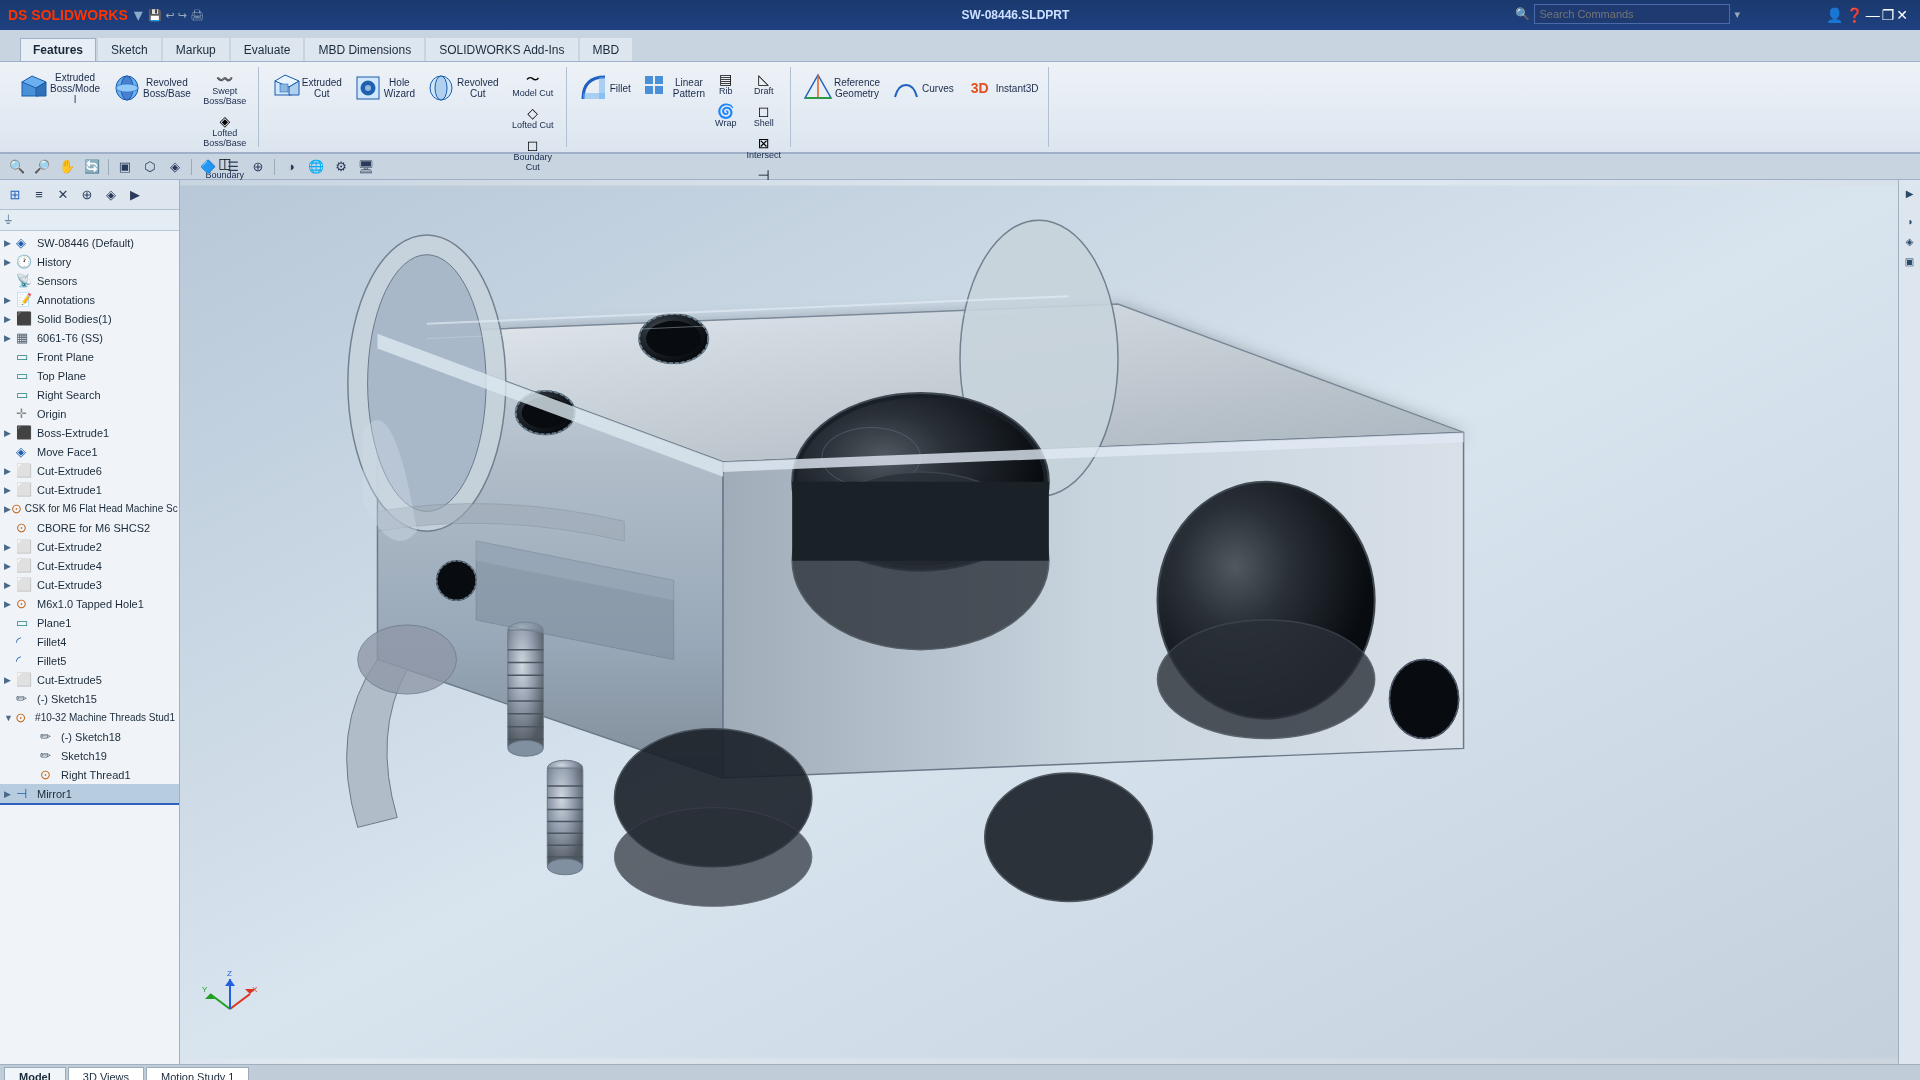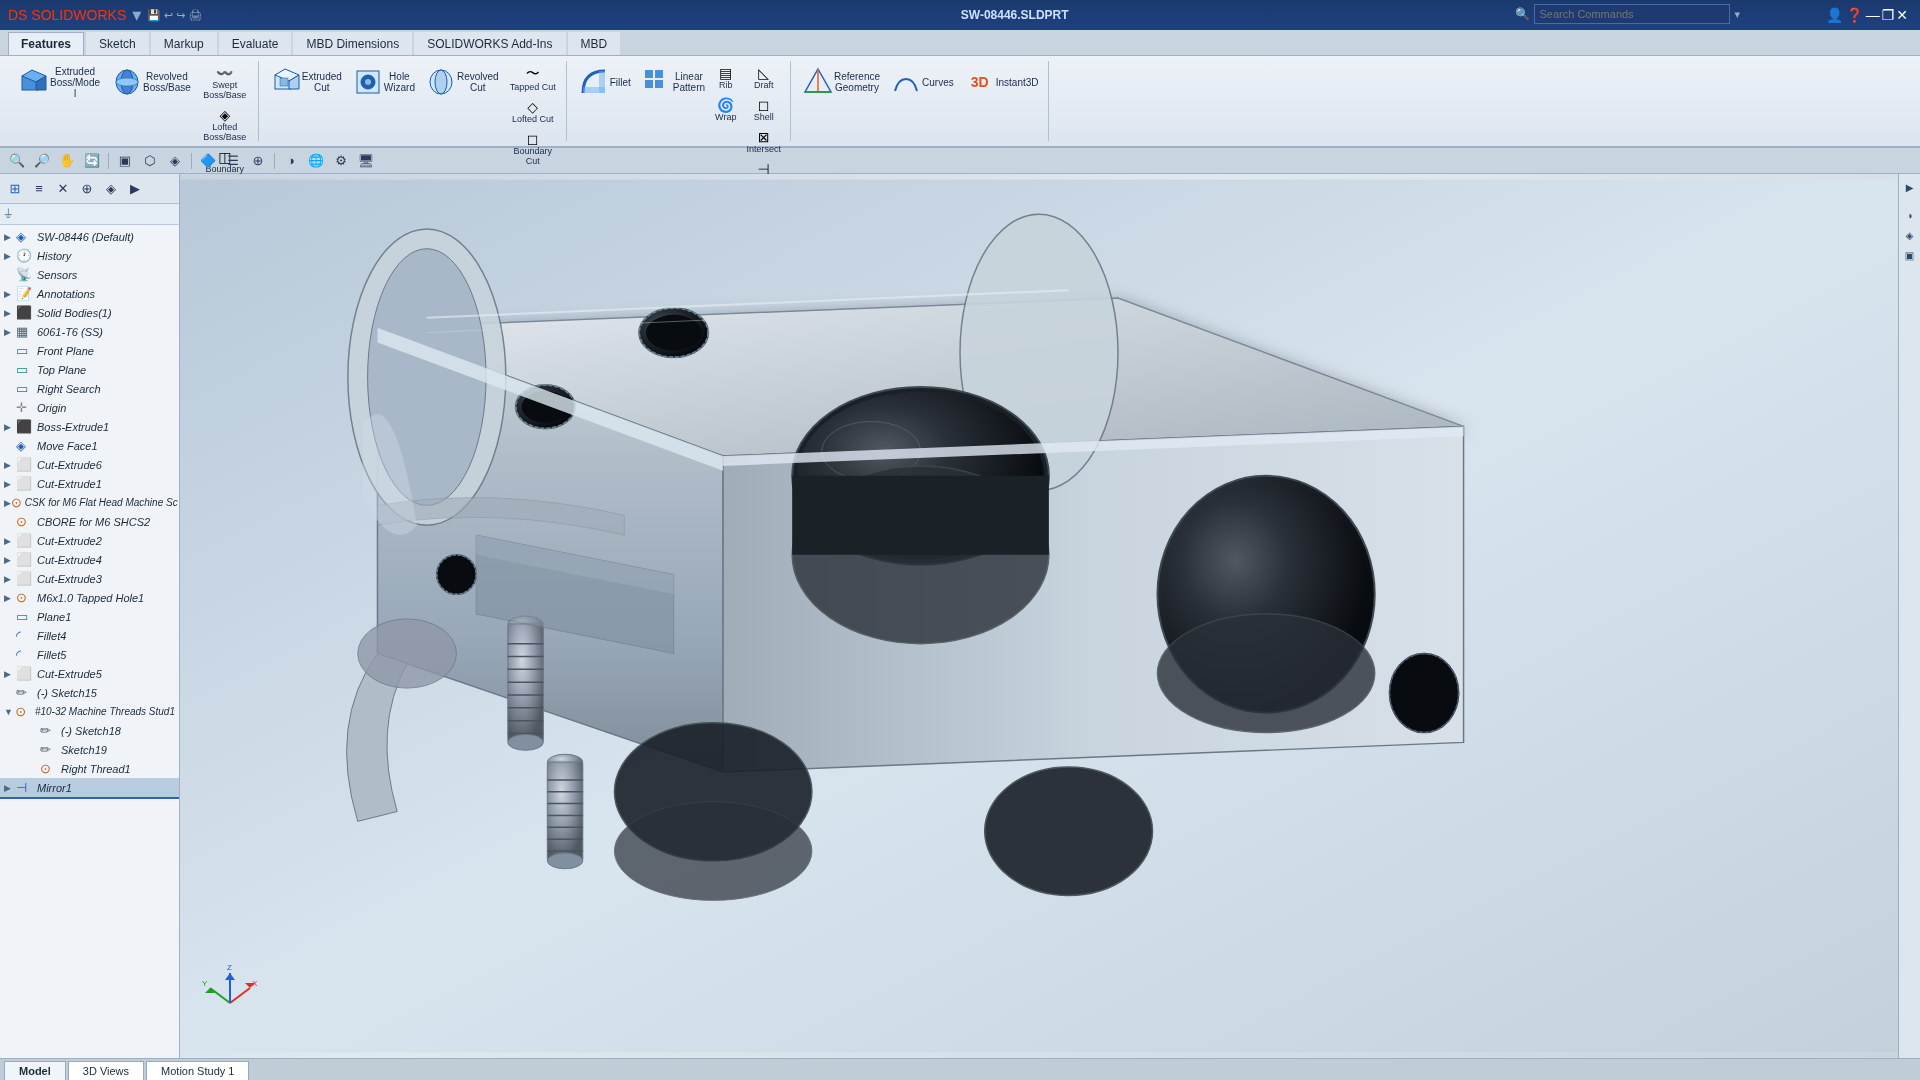--- a/index.html
+++ b/index.html
@@ -10,21 +10,21 @@
       height: 30px;
       background: linear-gradient(to bottom, #1a3a6e, #1e4080);
       display: flex;
       align-items: center;
       justify-content: space-between;
       padding: 0 8px;
       color: white;
     }
     #title-bar .left { display: flex; align-items: center; gap: 6px; }
     #title-bar .title { font-size: 12px; color: #cce0ff; font-weight: bold; }
-    .sw-logo { color: #ff3300; font-weight: normal; font-size: 14px; }
+    .sw-logo { color: #ff3300; font-weight: bold; font-size: 14px; }
 
     
     #search-bar {
       position: absolute;
       top: 4px;
       right: 180px;
       display: flex;
       align-items: center;
       gap: 4px;
     }
@@ -39,25 +39,25 @@
     }
 
     
     #ribbon {
       background: linear-gradient(to bottom, #e8eef5, #d5dde8);
       border-bottom: 2px solid #a0b0c8;
     }
 
     
     #ribbon-tabs {
-      height: 26px;
+      height: 32px;
       display: flex;
       align-items: flex-end;
       background: #c8d4e0;
-      padding-left: 8px;
+      padding-left: 20px;
       border-bottom: 1px solid #a0b0c8;
     }
     .ribbon-tab {
       padding: 4px 12px;
       cursor: pointer;
       font-size: 12px;
       color: #1a2a3a;
       border: 1px solid transparent;
       border-bottom: none;
       background: #dde6ef;
@@ -188,21 +188,21 @@
       align-items: center;
       padding: 2px 4px;
       cursor: pointer;
       white-space: nowrap;
       font-size: 12px;
       color: #1a2a3a;
     }
     .tree-item.selected { background: #b8cce0; }
     .tree-item .arrow { width: 12px; font-size: 9px; color: #4a6a8a; }
     .tree-item .icon { width: 18px; font-size: 13px; margin-right: 3px; }
-    .tree-item-label { font-size: 11px; font-style: italic; }
+    .tree-item-label { font-size: 11px; }
     .tree-item.indent2 { padding-left: 28px; }
 
     
     #viewport {
       flex: 1;
       background: linear-gradient(135deg, #c8d4e0 0%, #e0e8f0 40%, #ccd4de 100%);
       position: relative;
       overflow: hidden;
     }
 
@@ -386,21 +386,21 @@
             <svg width="30" height="30" viewBox="0 0 30 30">
                 <ellipse cx="15" cy="15" rx="11" ry="12" fill="#d0e8ff" stroke="#1a5aaa" stroke-width="1"></ellipse>
                 <ellipse cx="15" cy="15" rx="6" ry="12" fill="#b0d0f0" stroke="#1a5aaa" stroke-width="1"></ellipse>
               </svg>
           </div>
           <div class="label">Revolved<br>Cut</div>
         </div>
         <div style="display:flex;flex-direction:column;gap:2px;">
           <div class="ribbon-btn-small">
             <div class="icon-sm">〜</div>
-            <div class="label-sm">Tapped Cut</div>
+            <div class="label-sm">Model Cut</div>
           </div>
           <div class="ribbon-btn-small">
             <div class="icon-sm">◇</div>
             <div class="label-sm">Lofted Cut</div>
           </div>
           <div class="ribbon-btn-small">
             <div class="icon-sm">◻</div>
             <div class="label-sm">Boundary Cut</div>
           </div>
         </div>

